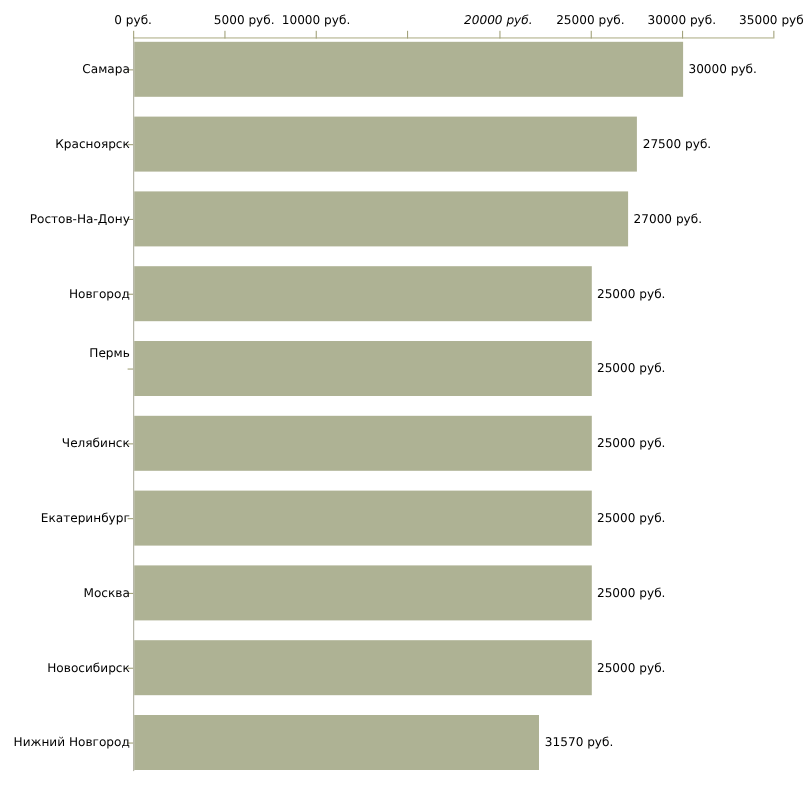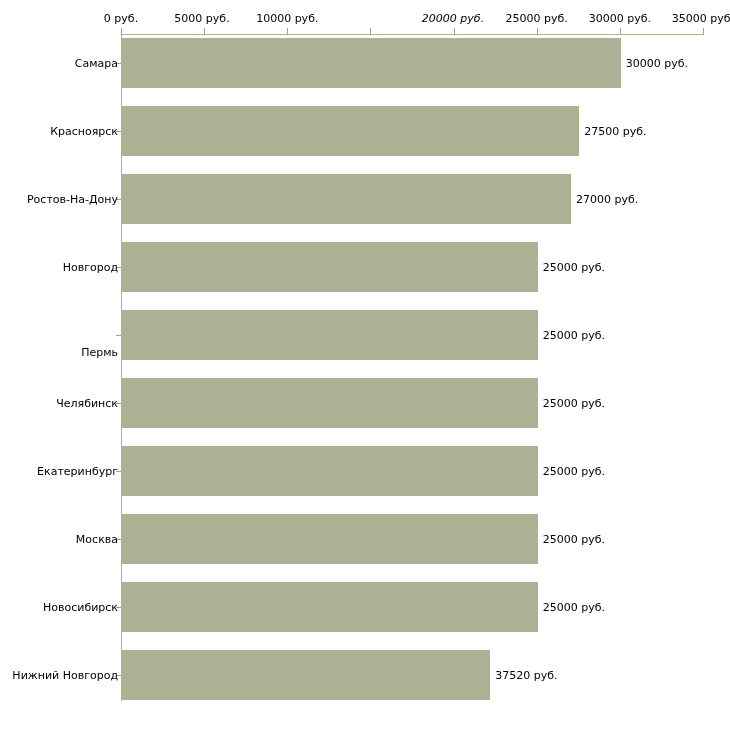--- a/index.html
+++ b/index.html
@@ -91,21 +91,21 @@
 
 <div id="chart-root">
 
   <div class="xaxis-line"></div>
   <div class="yaxis-line"></div>
 
   <div id="xticks-layer">
       <div class="xtick" style="left: 121px;"></div>
       <div class="xtick-label" style="left: 121px;">0 руб.</div>
       <div class="xtick" style="left: 204.143px;"></div>
-      <div class="xtick-label" style="left: 202px;">5000 руб.</div>
+      <div class="xtick-label" style="left: 222px;">5000 руб.</div>
       <div class="xtick" style="left: 287.286px;"></div>
       <div class="xtick-label" style="left: 287.286px;">10000 руб.</div>
       <div class="xtick" style="left: 370.429px;"></div>
       <div class="xtick-label" style="left: 370.429px; margin-top: 48px;">15000 руб.</div>
       <div class="xtick" style="left: 453.571px;"></div>
       <div class="xtick-label" style="left: 453px; font-style: italic;">20000 руб.</div>
       <div class="xtick" style="left: 536.714px;"></div>
       <div class="xtick-label" style="left: 536.714px;">25000 руб.</div>
       <div class="xtick" style="left: 619.857px;"></div>
       <div class="xtick-label" style="left: 619.857px;">30000 руб.</div>
@@ -115,21 +115,21 @@
   <div id="yticks-layer">
       <div class="ytick" style="top: 63px;"></div>
       <div class="ycat-label" style="top: 63px;">Самара</div>
       <div class="ytick" style="top: 131px;"></div>
       <div class="ycat-label" style="top: 131px;">Красноярск</div>
       <div class="ytick" style="top: 199px;"></div>
       <div class="ycat-label" style="top: 199px;">Ростов-На-Дону</div>
       <div class="ytick" style="top: 267px;"></div>
       <div class="ycat-label" style="top: 267px;">Новгород</div>
       <div class="ytick" style="top: 335px;"></div>
-      <div class="ycat-label" style="top: 352px; margin-left: 24px;">Пермь</div>
+      <div class="ycat-label" style="top: 321px; margin-left: 24px;">Пермь</div>
       <div class="ytick" style="top: 403px;"></div>
       <div class="ycat-label" style="top: 403px;">Челябинск</div>
       <div class="ytick" style="top: 471px;"></div>
       <div class="ycat-label" style="top: 471px;">Екатеринбург</div>
       <div class="ytick" style="top: 539px;"></div>
       <div class="ycat-label" style="top: 539px;">Москва</div>
       <div class="ytick" style="top: 607px;"></div>
       <div class="ycat-label" style="top: 607px; text-align: right;">Новосибирск</div>
       <div class="ytick" style="top: 675px;"></div>
       <div class="ycat-label" style="top: 675px; margin-left: 37px;">Нижний Новгород</div>
@@ -147,16 +147,16 @@
       <div class="bar-value" style="left: 542.714px; top: 335px;">25000 руб.</div>
       <div class="bar" title="Челябинск — 25000 руб." style="top: 378px; width: 415.714px; background: rgb(174, 178, 148);"></div>
       <div class="bar-value" style="left: 542.714px; top: 403px;">25000 руб.</div>
       <div class="bar" title="Екатеринбург — 25000 руб." style="top: 446px; width: 415.714px; background: rgb(174, 178, 148);"></div>
       <div class="bar-value" style="left: 542.714px; top: 471px;">25000 руб.</div>
       <div class="bar" title="Москва — 25000 руб." style="top: 514px; width: 415.714px; background: rgb(174, 178, 148);"></div>
       <div class="bar-value" style="left: 542.714px; top: 539px;">25000 руб.</div>
       <div class="bar" title="Новосибирск — 25000 руб." style="top: 582px; width: 415.714px; background: rgb(174, 178, 148);"></div>
       <div class="bar-value" style="left: 542.714px; top: 607px;">25000 руб.</div>
       <div class="bar" title="Нижний Новгород — 22150 руб." style="top: 650px; width: 368.323px; background: rgb(174, 178, 148);"></div>
-      <div class="bar-value" style="left: 495.323px; top: 675px;">37520 руб.</div>
+      <div class="bar-value" style="left: 495.323px; top: 675px;">31570 руб.</div>
     </div>
 
 </div>
 
 </body></html>

